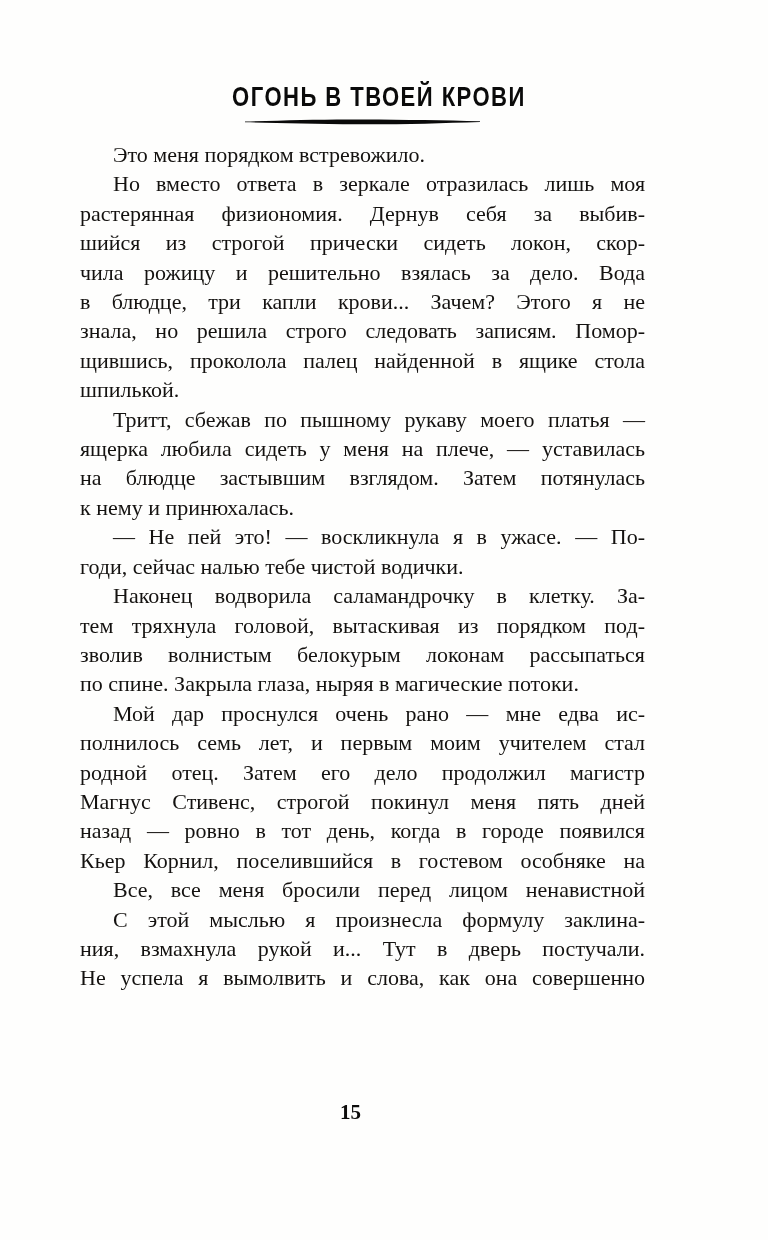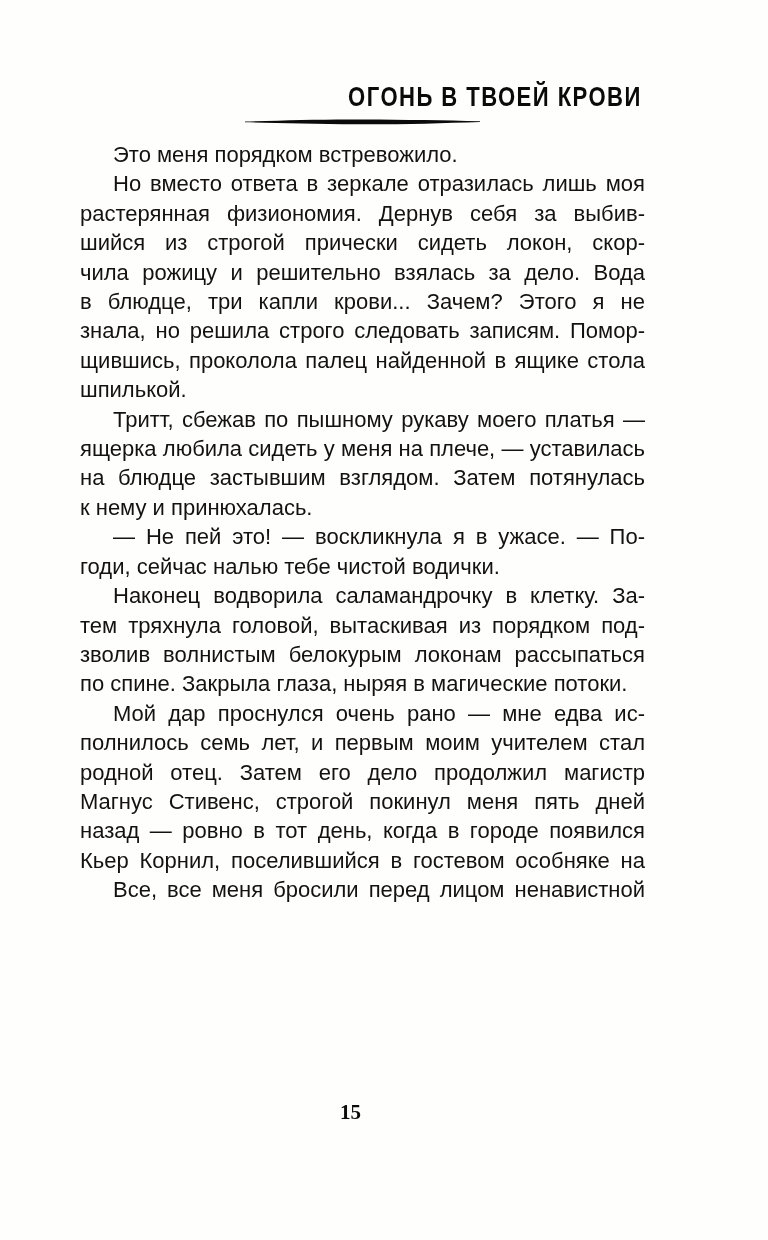--- a/index.html
+++ b/index.html
@@ -12,23 +12,23 @@
     width: 768px;
     height: 1240px;
     background: #fefefd;
     overflow: hidden;
     color: #121110;
   }
   
   .running-head-wrap {
     position: absolute;
     top: 86px;
-    left: 83px;
+    left: 96px;
     width: 565px;
-    text-align: right;
+    text-align: center;
   }
   .running-head {
     display: inline-block;
     font-family: "Liberation Sans", sans-serif;
     font-weight: 700;
     font-size: 23px;
     letter-spacing: 1.5px;
     transform: scale(0.96, 1.18);
     transform-origin: center bottom;
     color: #0a0a0a;
@@ -42,21 +42,21 @@
     text-align: center;
     line-height: 0;
   }
   .flourish-wrap svg { display: inline-block; }
   
   .text-block {
     position: absolute;
     top: 140px;
     left: 80px;
     width: 565px;
-    font-family: Liberation Sans, sans-serif;
+    font-family: Liberation Serif, serif;
     font-size: 22px;
     line-height: 29.4px;
     color: #141210;
   }
   .paragraph { margin: 0; }
   .line {
     text-align: justify;
     text-align-last: justify;
     white-space: normal;
   }
@@ -128,19 +128,24 @@
         <div class="line indent">Мой дар проснулся очень рано — мне едва ис-</div>
         <div class="line">полнилось семь лет, и первым моим учителем стал</div>
         <div class="line">родной отец. Затем его дело продолжил магистр</div>
         <div class="line">Магнус Стивенс, строгой покинул меня пять дней</div>
         <div class="line">назад — ровно в тот день, когда в городе появился</div>
         <div class="line">Кьер Корнил, поселившийся в гостевом особняке на</div>
       </div>
       <div class="paragraph">
         <div class="line indent">Все, все меня бросили перед лицом ненавистной</div>
       </div>
+      <div class="paragraph">
+        <div class="line indent">С этой мыслью я произнесла формулу заклина-</div>
+        <div class="line">ния, взмахнула рукой и... Тут в дверь постучали.</div>
+        <div class="line">Не успела я вымолвить и слова, как она совершенно</div>
+      </div>
     </main>
 
   <div class="page-number-wrap">
     <span class="page-number">15</span>
   </div>
 
 </div>
 
 </body></html>

